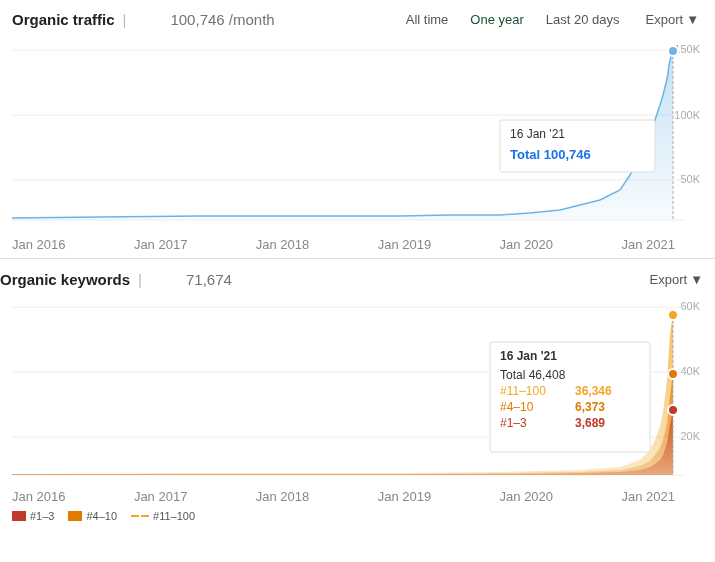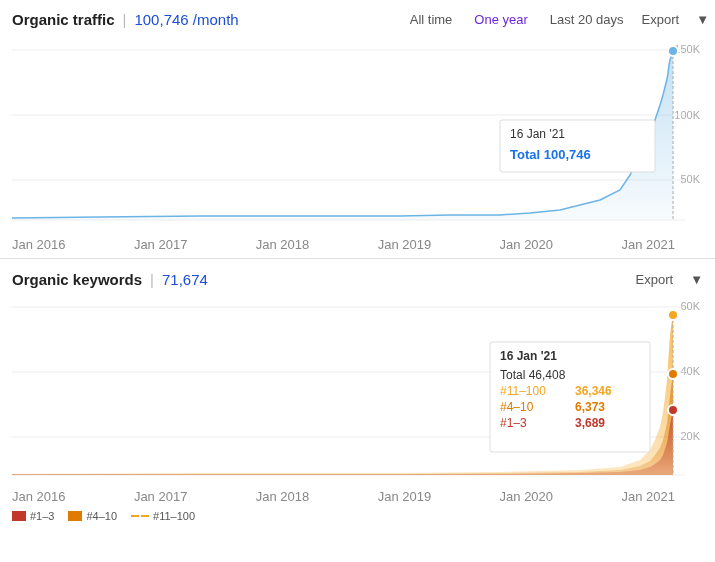--- a/index.html
+++ b/index.html
@@ -10,61 +10,63 @@
       height: 562px;
       overflow: hidden;
       font-size: 13px;
       color: #333;
     }
 
     
     .top-header {
       display: flex;
       align-items: center;
-      padding: 10px 6px 6px 12px;
+      padding: 10px 16px 6px 12px;
       gap: 8px;
     }
     .section-title {
       font-size: 15px;
       font-weight: bold;
       color: #222;
     }
     .divider-pipe {
       color: #bbb;
       font-size: 15px;
     }
     .metric-value {
       font-size: 15px;
-      color: #1d4ed8;
+      color: #737373;
+      margin-left: 36px;
     }
     .header-filters {
       margin-left: auto;
       display: flex;
       gap: 14px;
     }
     .filter-btn {
       font-size: 13px;
       color: #555;
       cursor: pointer;
       background: none;
       border: none;
       padding: 2px 4px;
     }
     .filter-btn.active {
-      color: #6d28d9;
+      color: #14532d;
     }
     .export-btn {
       font-size: 13px;
       color: #555;
       cursor: pointer;
       background: none;
       border: none;
       display: flex;
       align-items: center;
-      gap: 17px;
+      gap: 3px;
+      margin-left: 8px;
     }
 
     
     .chart-container {
       position: relative;
       width: 100%;
       height: 200px;
       margin: 0;
     }
     .chart-svg {
@@ -84,21 +86,21 @@
     .section-divider {
       border: none;
       border-top: 1px solid #e0e0e0;
       margin: 4px 0;
     }
 
     
     .bottom-header {
       display: flex;
       align-items: center;
-      padding: 8px 12px 4px 12px;
+      padding: 8px 12px 4px 0;
       gap: 8px;
     }
 
     .chart-container2 {
       position: relative;
       width: 100%;
       height: 195px;
     }
 
     .legend-row {

